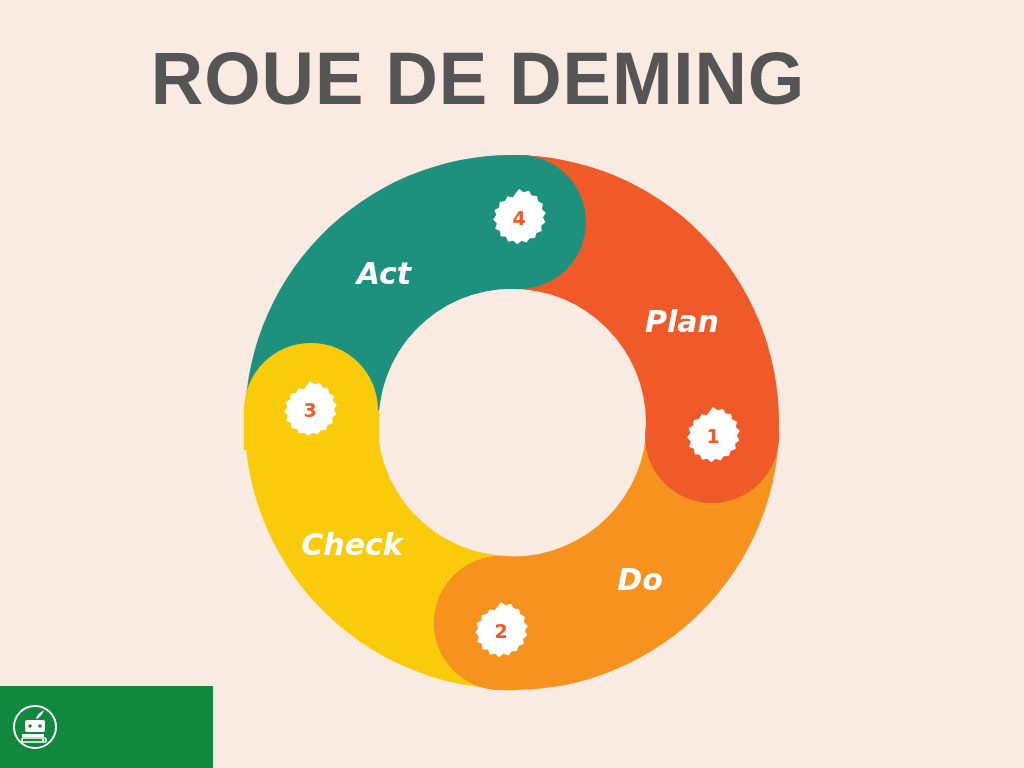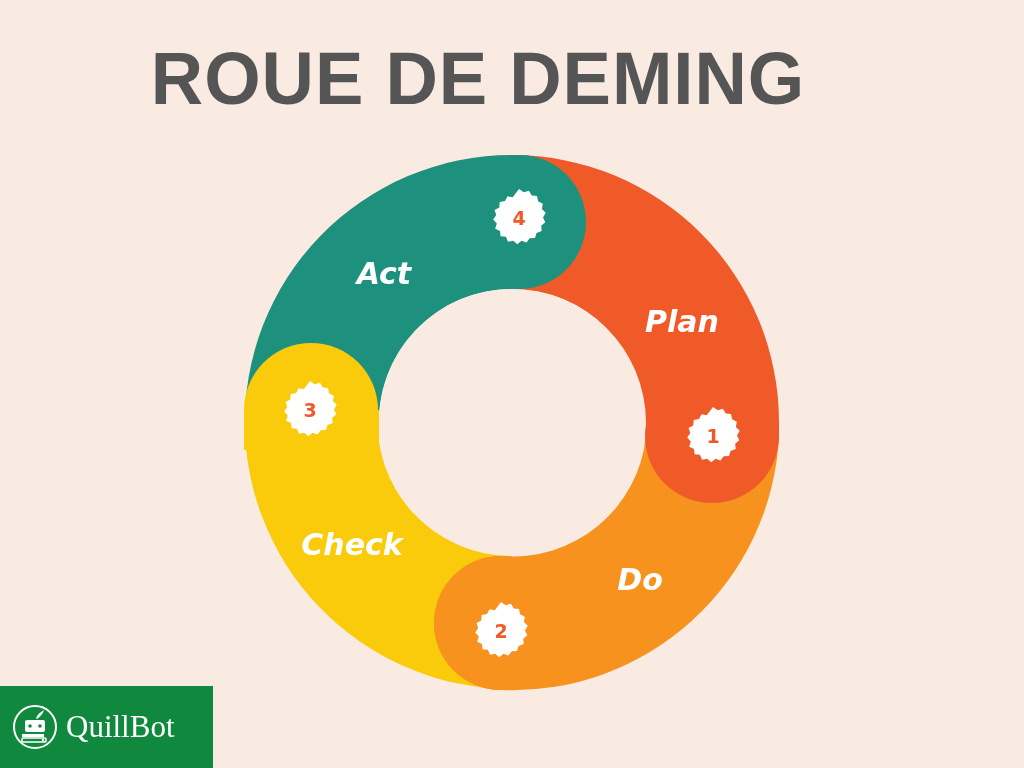--- a/index.html
+++ b/index.html
@@ -94,14 +94,13 @@
   <svg class="brand-logo" viewBox="0 0 46 46">
     <circle cx="23" cy="23" r="21" fill="none" stroke="#ffffff" stroke-width="2"></circle>
     <path d="M24 14 C 27 8, 31 7, 32 6 C 31 10, 28 13, 25 15 Z" fill="#ffffff"></path>
     <rect x="13" y="16" width="20" height="12" rx="2" fill="#ffffff"></rect>
     <circle cx="18" cy="22" r="1.8" fill="#10893e"></circle>
     <circle cx="28" cy="22" r="1.8" fill="#10893e"></circle>
     <rect x="10" y="30" width="22" height="3" fill="#ffffff"></rect>
     <rect x="10" y="34" width="24" height="4" rx="1" fill="none" stroke="#ffffff" stroke-width="1.5"></rect>
     <circle cx="31" cy="36" r="1.2" fill="#ffffff"></circle>
   </svg>
-  <span class="brand-name">QuillBot</span>
 </div>
 
 </body></html>

